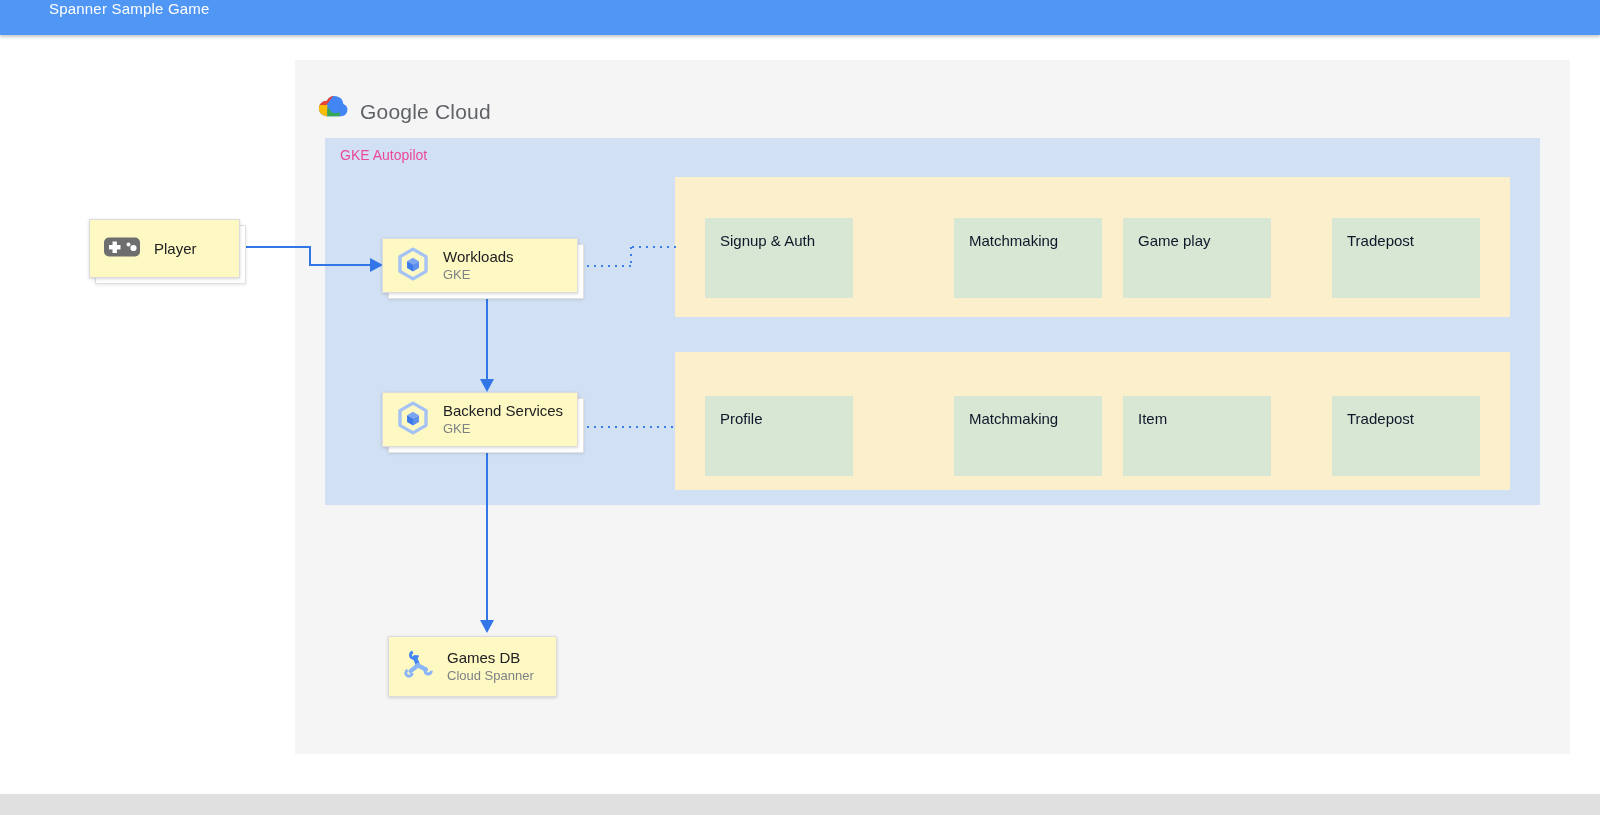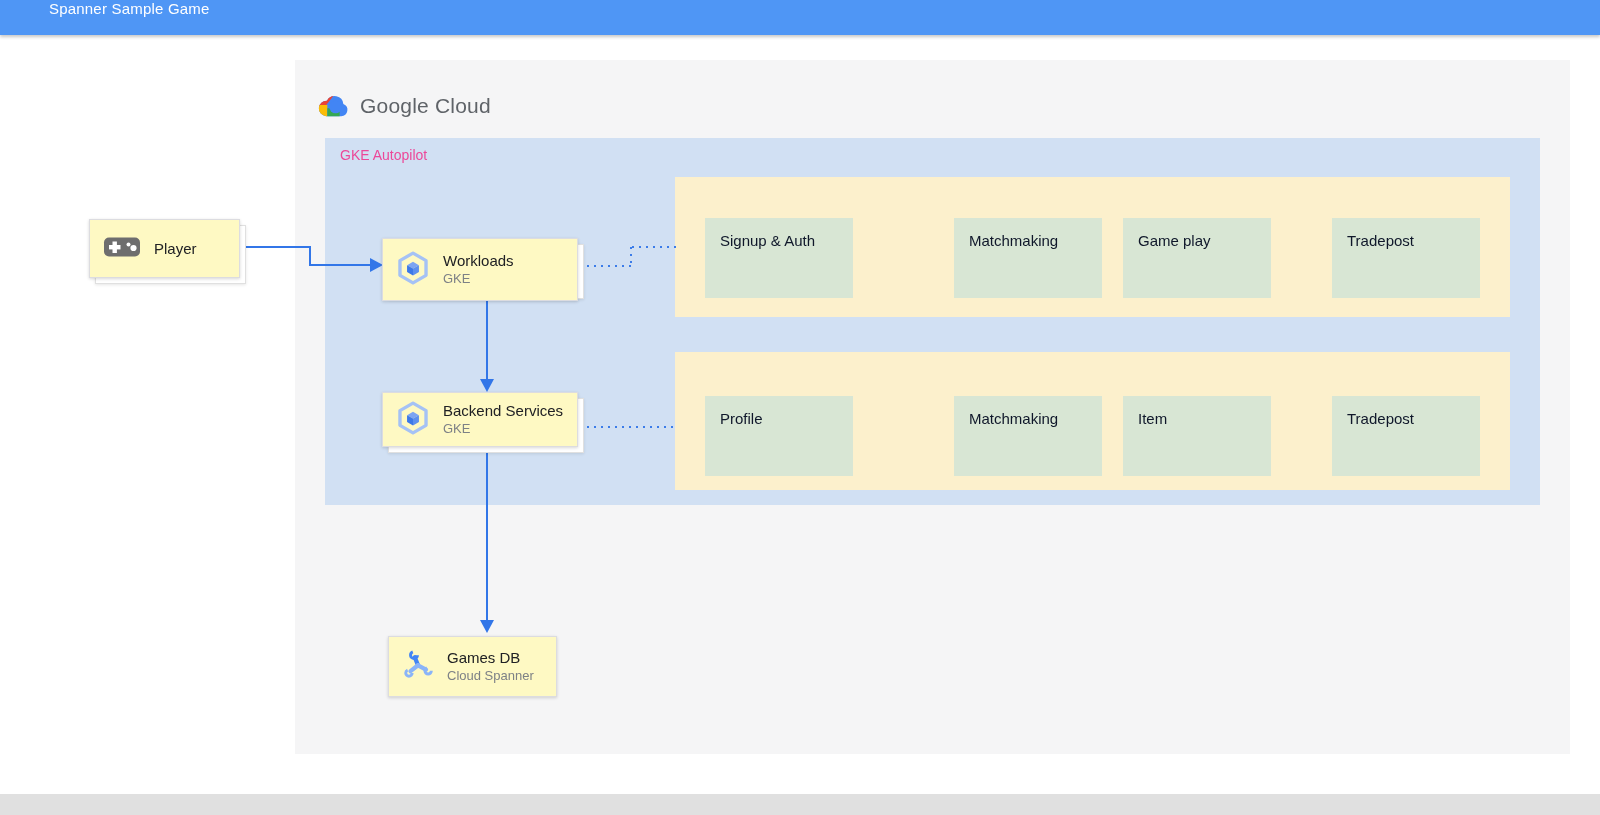--- a/index.html
+++ b/index.html
@@ -13,21 +13,21 @@
     position:absolute; left:0; top:0; width:1600px; height:35px;
     background:#4f96f5; box-shadow:0 2px 3px rgba(0,0,0,0.22);
     display:flex; align-items:flex-start;
   }
   .app-header .title {
     margin-left:49px; color:#ffffff; font-size:15px; font-weight:500; letter-spacing:0.2px;
   }
   
   .diagram { position:absolute; left:295px; top:60px; width:1275px; height:694px; background:#f5f5f6; }
   
-  .gc-logo { position:absolute; left:317px; top:94px; height:30px; display:flex; align-items:flex-start; gap:10px; }
+  .gc-logo { position:absolute; left:317px; top:94px; height:30px; display:flex; align-items:flex-end; gap:10px; }
   .gc-logo .logo-text { font-size:21px; color:#5f6368; letter-spacing:0.2px; }
   
   .gke-box { position:absolute; left:325px; top:138px; width:1215px; height:367px; background:#d1e0f3; }
   .gke-label { position:absolute; left:340px; top:147px; font-size:14px; color:#ec4899; }
   
   .service-row { position:absolute; left:675px; width:835px; background:#fcf0cc; }
   .service-row.row1 { top:177px; height:140px; }
   .service-row.row2 { top:352px; height:138px; }
   .service-box {
     position:absolute; width:148px; height:80px; background:#d8e6d4;
@@ -129,21 +129,21 @@
         <rect x="6" y="10" width="11.5" height="4.4" fill="#ffffff"></rect>
         <rect x="9.5" y="6.5" width="4.4" height="11.5" fill="#ffffff"></rect>
         <circle cx="25.5" cy="9.5" r="2" fill="#ffffff"></circle>
         <circle cx="30.5" cy="13" r="3.1" fill="#ffffff"></circle>
       </svg>
     </span>
     <div class="card-title">Player</div>
   </div>
 
   <div class="card-back" style="left:388px; top:244px; width:196px; height:55px;"></div>
-  <div class="card" style="left:382px; top:238px; width:196px; height:63px;">
+  <div class="card" style="left:382px; top:238px; width:196px; height:55px;">
     <span>
       <svg width="34" height="34" viewBox="0 0 24 24">
         <polygon points="12,1.5 21.2,6.8 21.2,17.2 12,22.5 2.8,17.2 2.8,6.8" fill="none" stroke="#a5c2f5" stroke-width="2.4" stroke-linejoin="round"></polygon>
         <polygon points="12,7.6 16.2,10 12,12.4 7.8,10" fill="#7ba4f2"></polygon>
         <polygon points="7.8,10 12,12.4 12,17.3 7.8,14.9" fill="#3b78e8"></polygon>
         <polygon points="16.2,10 16.2,14.9 12,17.3 12,12.4" fill="#5c8fee"></polygon>
       </svg>
     </span>
     <div>
       <div class="card-title">Workloads</div>

